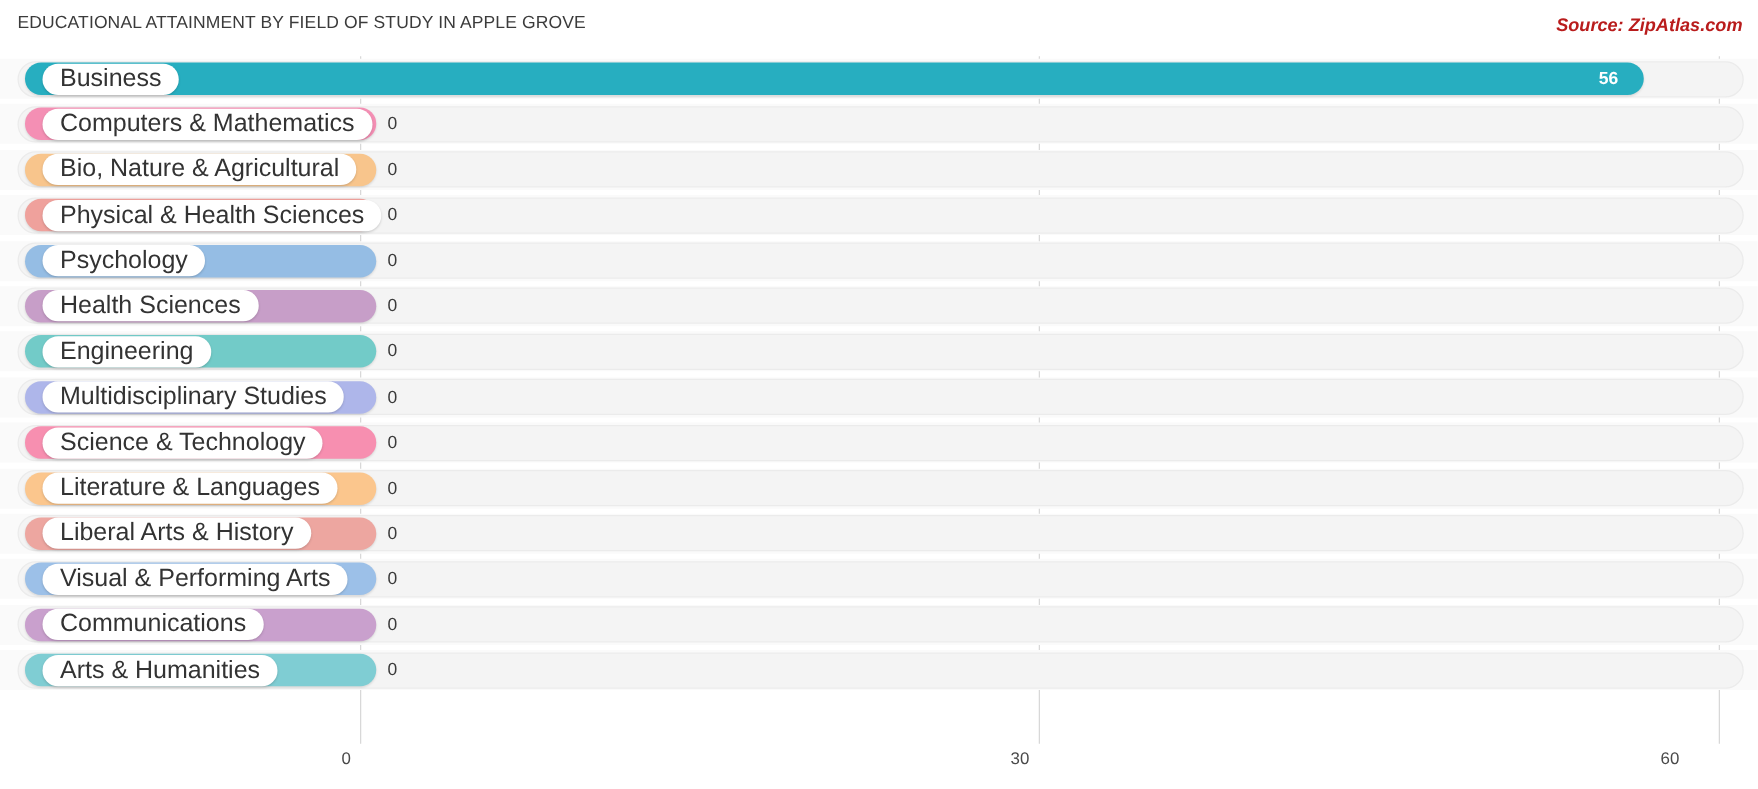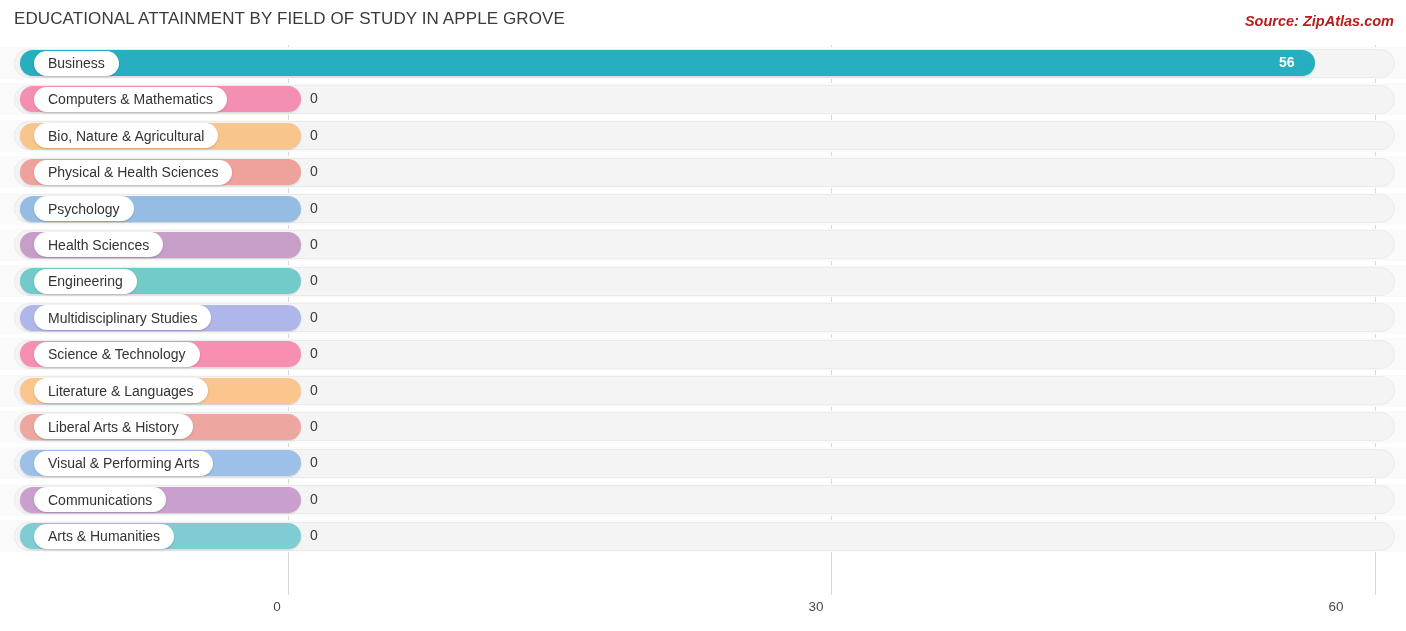--- a/index.html
+++ b/index.html
@@ -19,21 +19,21 @@
   .header {
     position: absolute;
     top: 0; left: 0;
     width: 1406px;
     height: 45px;
   }
   .chart-title {
     position: absolute;
     left: 14px;
     top: 9px;
-    font-size: 17px;
+    font-size: 14px;
     color: #3b3b3b;
     letter-spacing: 0.1px;
     white-space: nowrap;
   }
   .source-note {
     position: absolute;
     right: 12px;
     top: 13px;
     font-size: 14.5px;
     font-style: italic;
@@ -121,21 +121,21 @@
     background: #ffffff;
     border-radius: 13px;
     box-shadow: 0 1px 2px rgba(0,0,0,0.17);
     display: flex;
     align-items: center;
     padding: 0 14px;
     box-sizing: border-box;
     white-space: nowrap;
   }
   .label-pill span {
-    font-size: 14px;
+    font-size: 20px;
     color: #333333;
   }
 
   
   .value {
     position: absolute;
     top: 9px;
     font-size: 14px;
     white-space: nowrap;
   }

